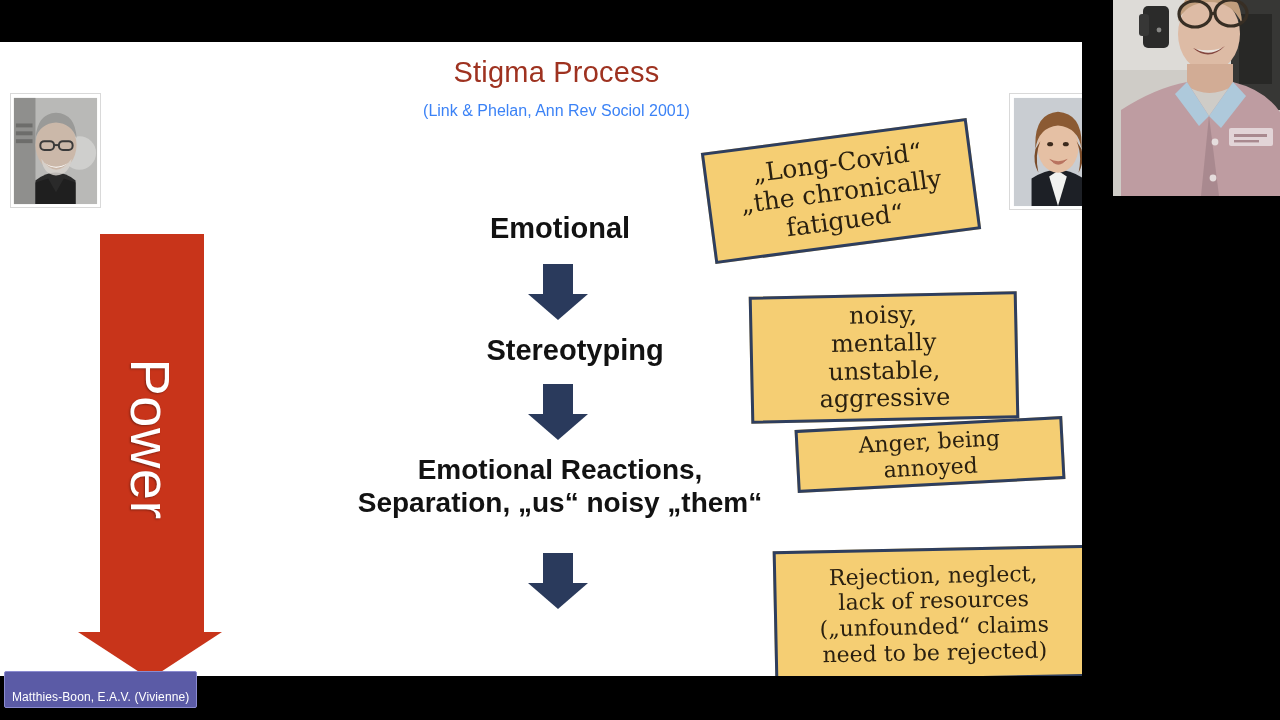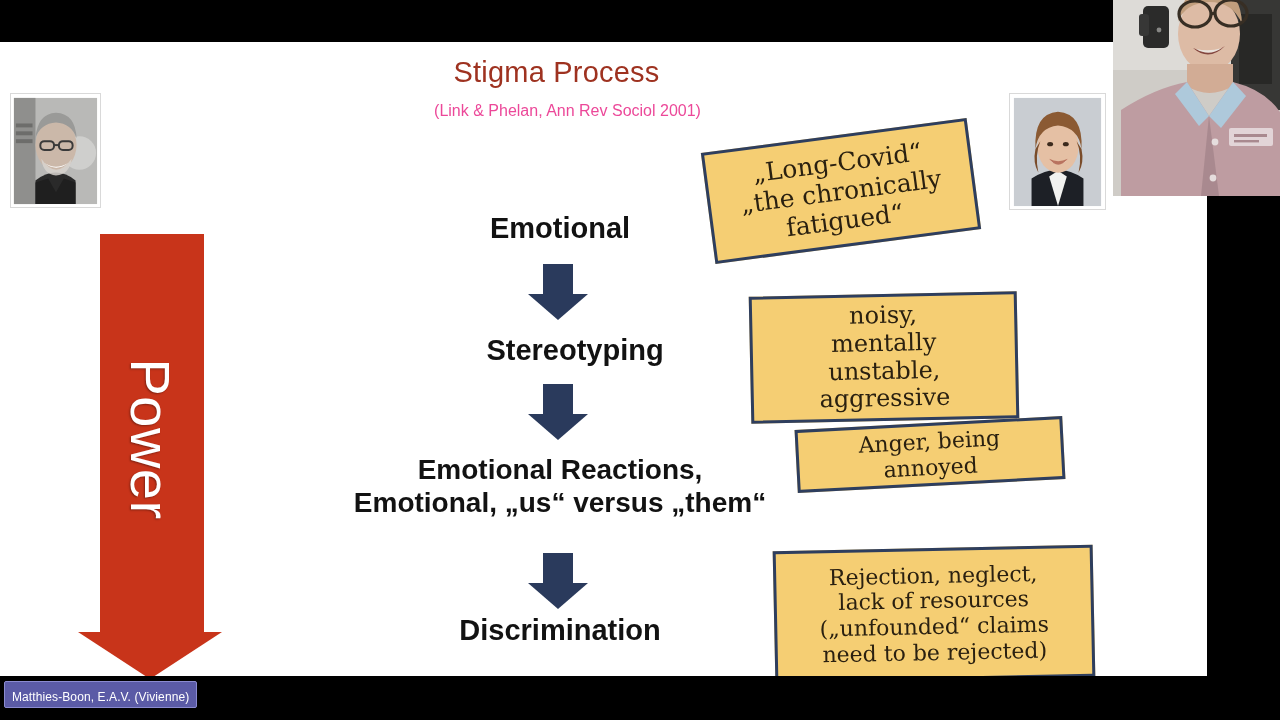--- a/index.html
+++ b/index.html
@@ -14,46 +14,46 @@
   #app {
     position: relative;
     width: 1280px; height: 720px;
     background: #000000;
   }
 
   
   #share-region {
     position: absolute;
     left: 0; top: 42px;
-    width: 1207px; height: 634px;
+    width: 1082px; height: 634px;
     background: #FFFFFF;
     overflow: hidden;
   }
 
   .slide { position: absolute; inset: 0; }
 
   
   #slide-title {
     position: absolute;
     left: 0; top: 14px;
     width: 1113px;
     text-align: center;
     font-size: 29px;
     font-weight: 400;
     color: #9E3220;
     letter-spacing: 0.2px;
   }
   #slide-citation {
     position: absolute;
-    left: 11px; top: 60px;
+    left: 0; top: 60px;
     width: 1113px;
     text-align: center;
     font-size: 16px;
     font-weight: 400;
-    color: #ec4899;
+    color: #3b82f6;
   }
 
   
   #power-arrow {
     position: absolute;
     left: 78px; top: 192px;
     width: 144px; height: 445px;
   }
   #power-arrow .shaft {
     position: absolute;
@@ -182,21 +182,21 @@
   }
   #webcam-tile svg { display: block; width: 100%; height: 100%; }
 
   
   #name-badge {
     position: absolute;
     left: 4px; bottom: 12px;
     background: #5B5BA6;
     color: #ffffff;
     font-size: 12px;
-    padding: 8px 7px 3px 7px;
+    padding: 18px 7px 3px 7px;
     border-radius: 2px;
     border: 1px solid #8b8bd0;
     letter-spacing: 0.1px;
     white-space: nowrap;
   }
 </style>
 </head>
 <body>
 
 <div id="app">
@@ -260,28 +260,27 @@
       </div>
 
       <div id="step-stereotyping" class="flow-step">Stereotyping</div>
 
       <div id="arrow-2" class="down-arrow">
         <div class="shaft"></div>
         <div class="head"></div>
       </div>
 
       <div id="step-emotional" class="flow-step" style="white-space: pre-line;">Emotional Reactions,
-Emotional, „us“ versus „them“</div>
+Separation, „us“ noisy „them“</div>
 
       <div id="arrow-3" class="down-arrow">
         <div class="shaft"></div>
         <div class="head"></div>
       </div>
 
-      <div id="step-discrimination" class="flow-step">Discrimination</div>
 
       <div id="note-labeling" class="sticky">„Long-Covid“
 „the chronically
 fatigued“</div>
 
       <div id="note-stereotype" class="sticky">noisy,
 mentally
 unstable,
 aggressive</div>
 

